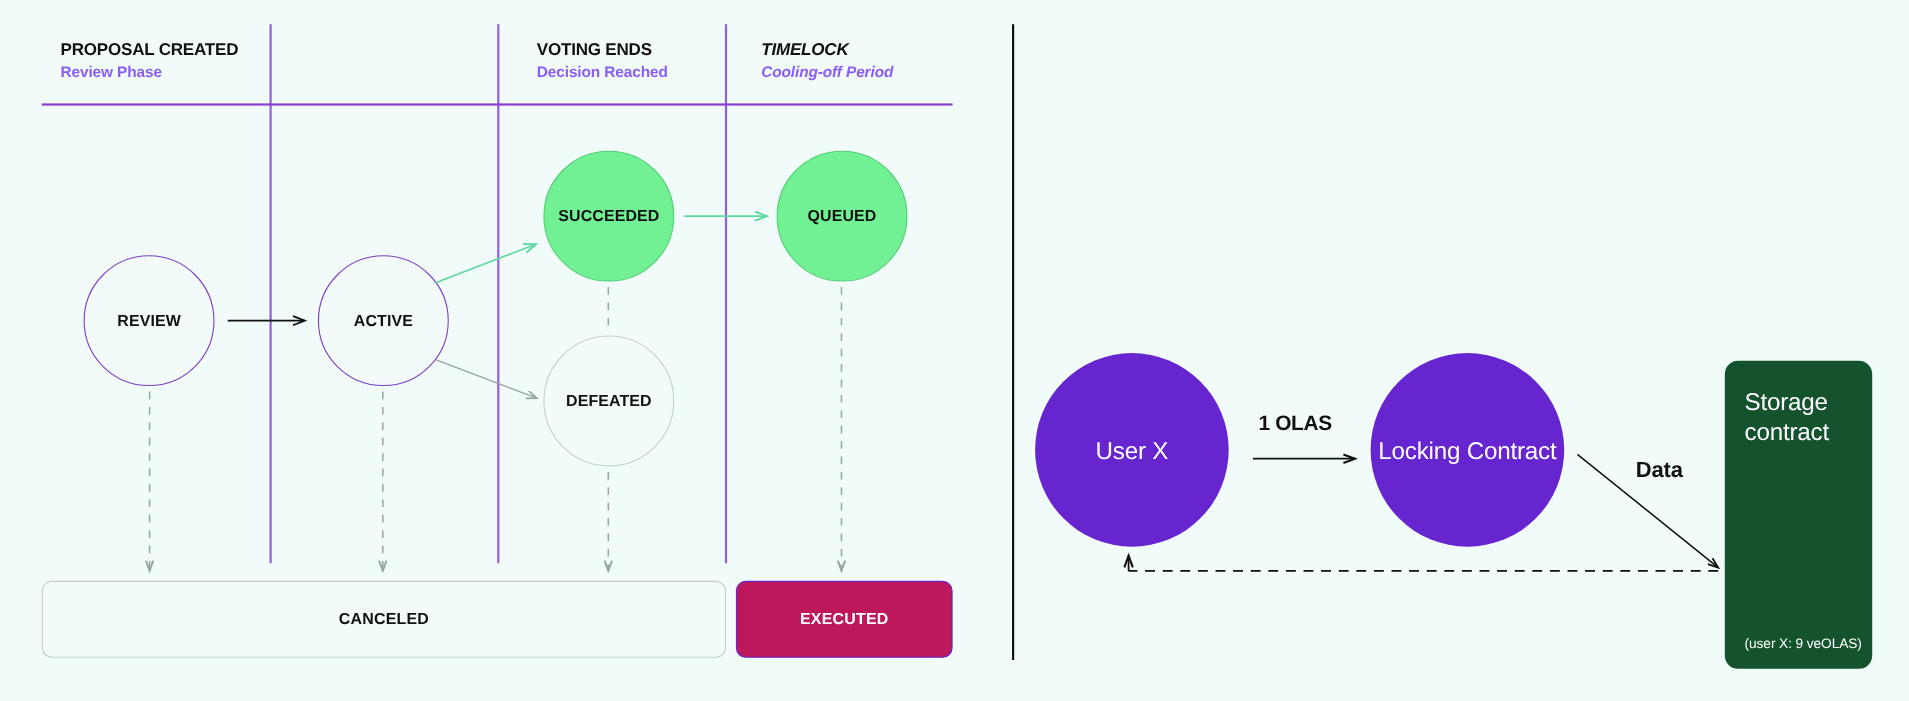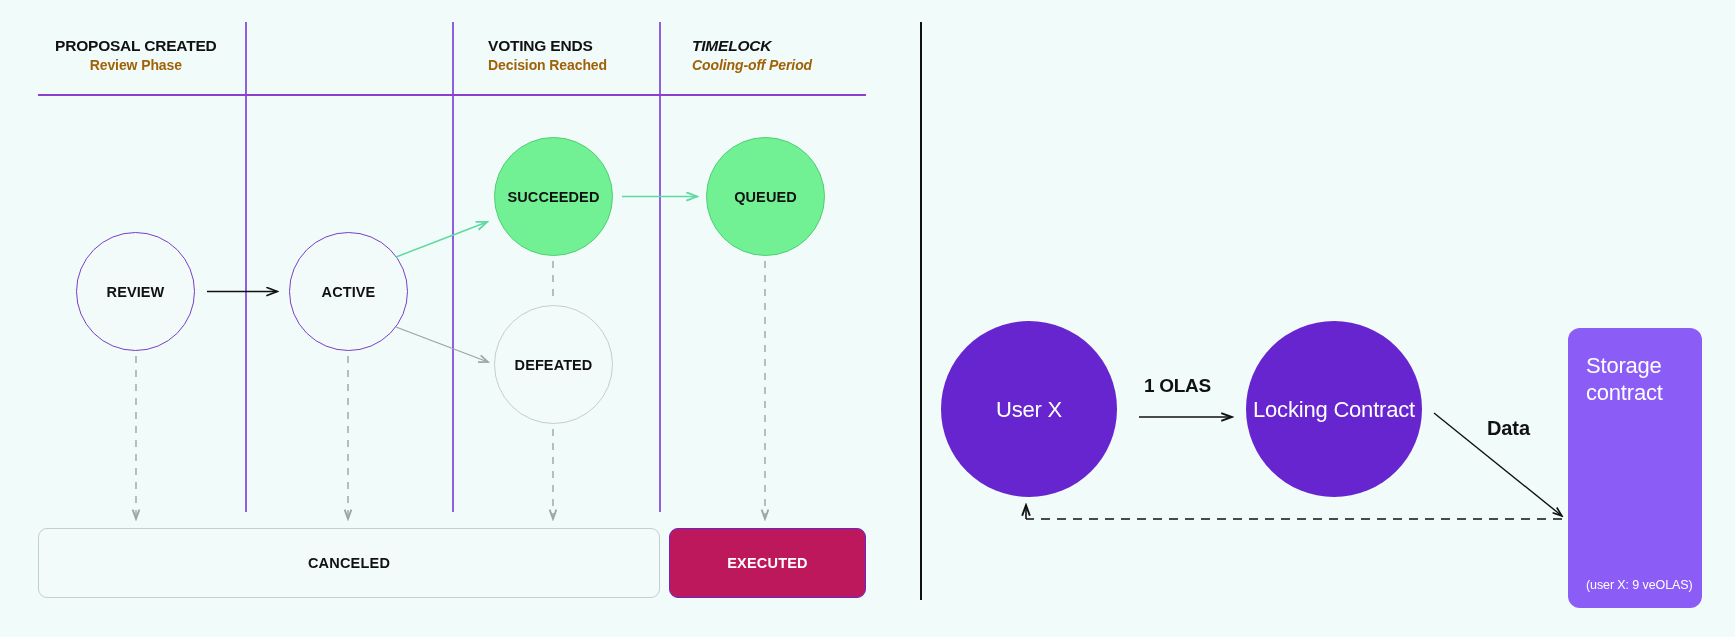--- a/index.html
+++ b/index.html
@@ -29,25 +29,24 @@
     font-weight: 700;
     letter-spacing: -0.2px;
     color: #111111;
     white-space: nowrap;
     line-height: 19px;
   }
   .phase-sub {
     font-size: 14px;
     font-weight: 600;
     letter-spacing: -0.1px;
-    color: #a16207;
+    color: #8b5cf6;
     white-space: nowrap;
     line-height: 19px;
     margin-top: 1px;
-    text-align: center;
   }
 
   .col-divider {
     position: absolute;
     top: 22px;
     width: 1.6px;
     height: 490px;
     background: #8f5fe0;
   }
   .header-rule {
@@ -142,21 +141,21 @@
   .rnode.circle { border-radius: 50%; }
   .rnode-label {
     color: #ffffff;
     font-size: 22px;
     font-weight: 500;
     letter-spacing: -0.2px;
     line-height: 27px;
   }
   .storage-box {
     position: absolute;
-    background: #8b5cf6;
+    background: #14532d;
     border-radius: 12px;
     box-sizing: border-box;
     padding: 24px 18px 18px 18px;
   }
   .storage-title {
     color: #ffffff;
     font-size: 22px;
     font-weight: 500;
     letter-spacing: -0.2px;
     line-height: 27px;

